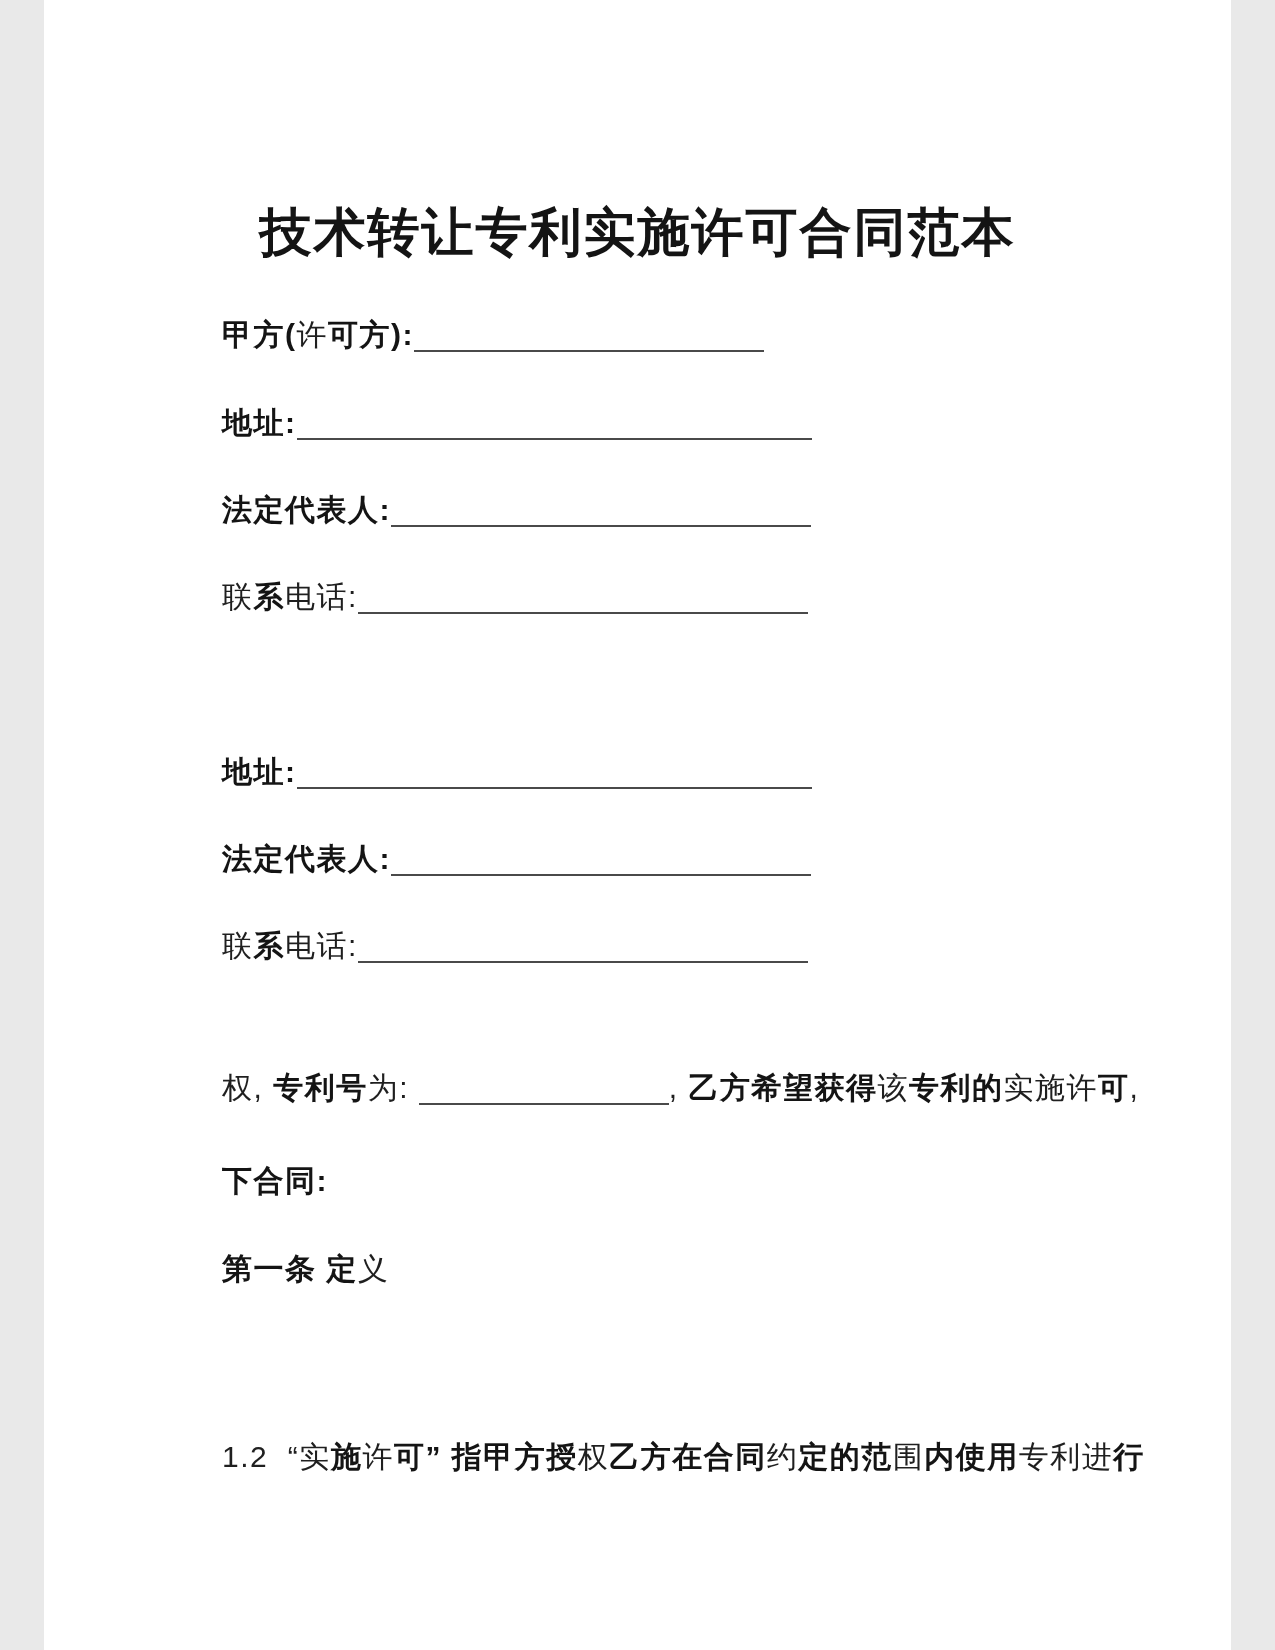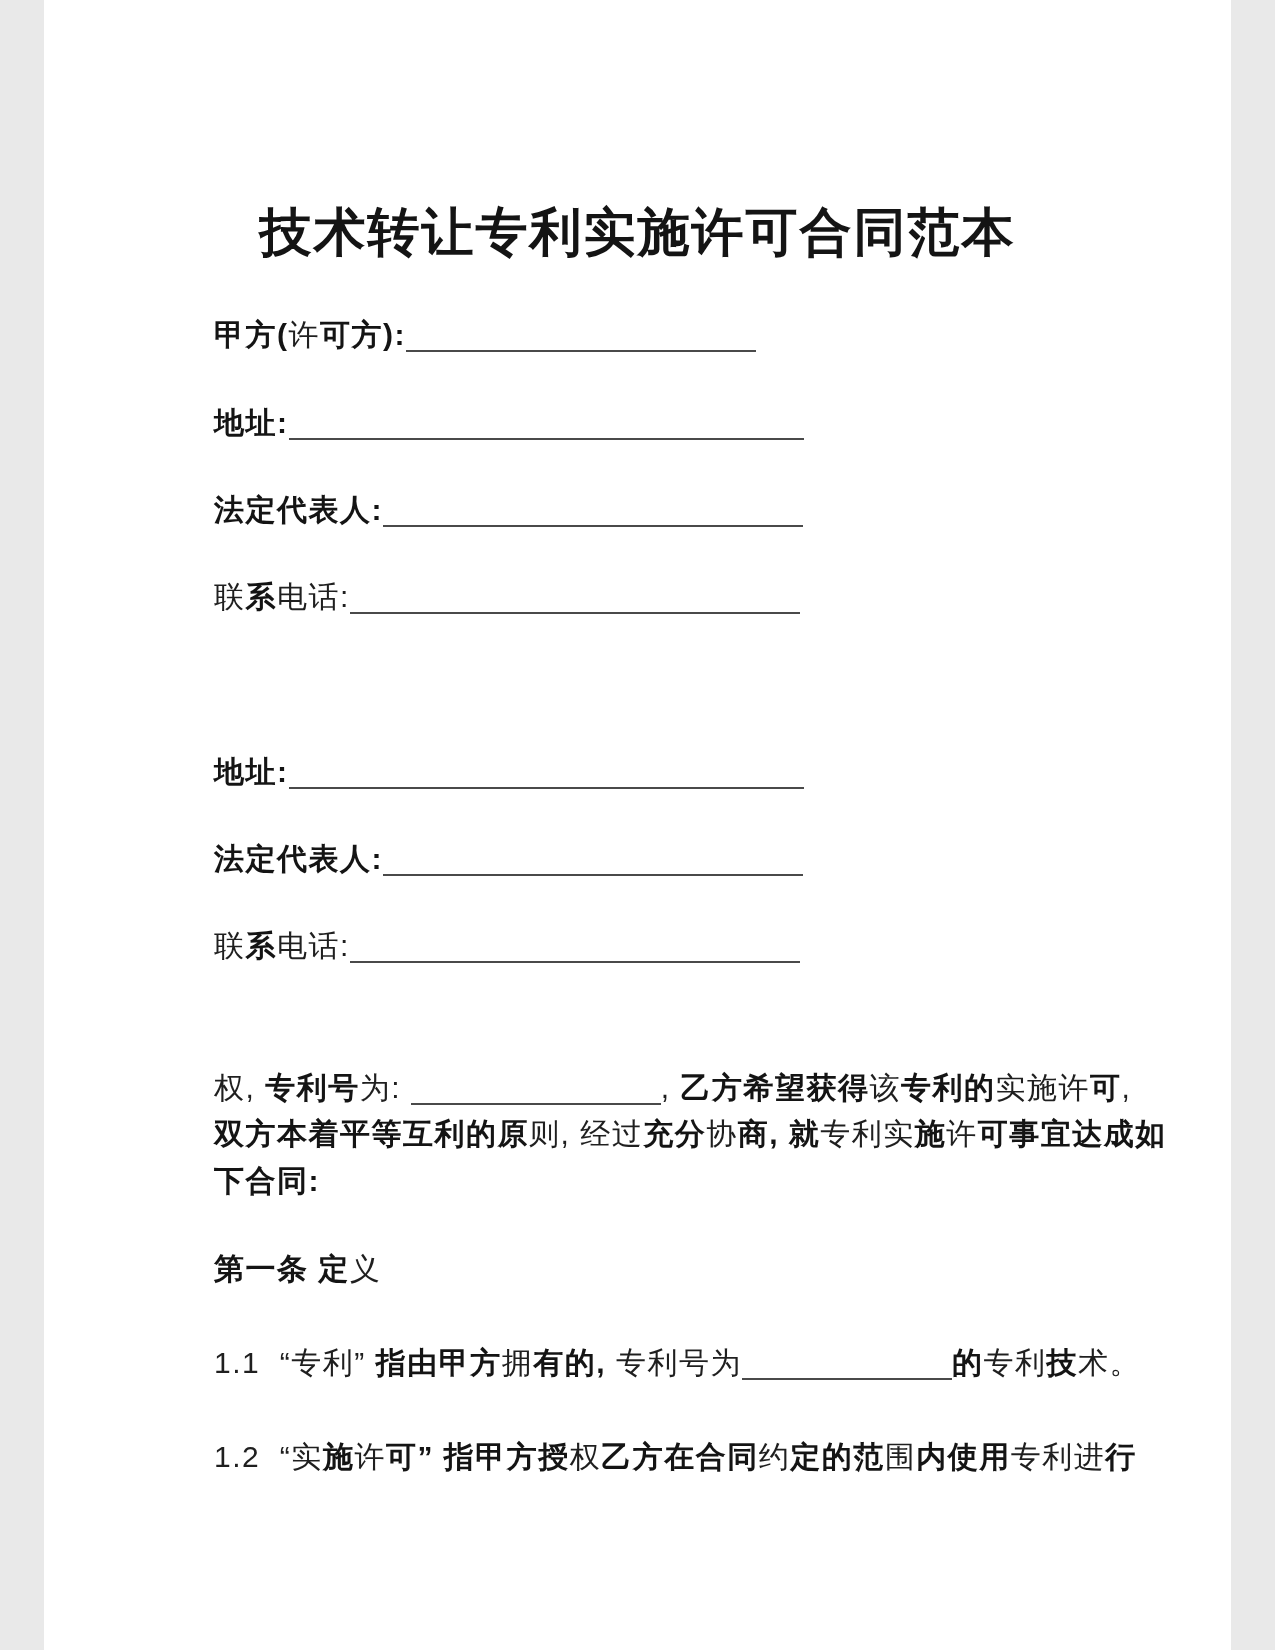--- a/index.html
+++ b/index.html
@@ -21,21 +21,21 @@
     margin:0;
     text-align:center;
     font-family:"Liberation Serif","DejaVu Serif",serif;
     font-size:52px;
     font-weight:700;
     letter-spacing:2px;
     white-space:pre;
   }
   .line{
     position:absolute;
-    left:170px;
+    left:178px;
     font-size:30px;
     line-height:38px;
     letter-spacing:1.5px;
     white-space:pre;
   }
   .seg-b{font-weight:700;color:var(--text-color,#141414);}
   .seg-n{font-weight:400;color:var(--light-text-color,#1f1f1f);}
   .blank{
     display:inline-block;
     height:1px;
@@ -52,21 +52,19 @@
 
   <div class="line" style="top:316px"><span class="seg-b">甲方(</span><span class="seg-n">许</span><span class="seg-b">可方):</span><span class="blank" style="width: 350px;"></span></div>
   <div class="line" style="top:404px"><span class="seg-b">地址:</span><span class="blank" style="width: 515px;"></span></div>
   <div class="line" style="top:491px"><span class="seg-b">法定代表人:</span><span class="blank" style="width: 420px;"></span></div>
   <div class="line" style="top:578px"><span class="seg-n">联</span><span class="seg-b">系</span><span class="seg-n">电话:</span><span class="blank" style="width: 450px;"></span></div>
   <div class="line" style="top:753px"><span class="seg-b">地址:</span><span class="blank" style="width: 515px;"></span></div>
   <div class="line" style="top:840px"><span class="seg-b">法定代表人:</span><span class="blank" style="width: 420px;"></span></div>
   <div class="line" style="top:927px"><span class="seg-n">联</span><span class="seg-b">系</span><span class="seg-n">电话:</span><span class="blank" style="width: 450px;"></span></div>
 
   <div class="line" style="top:1069px"><span class="seg-n">权, </span><span class="seg-b">专利号</span><span class="seg-n">为: </span><span class="blank" style="width: 250px;"></span><span class="seg-n">, </span><span class="seg-b">乙方希望获得</span><span class="seg-n">该</span><span class="seg-b">专利的</span><span class="seg-n">实施</span><span class="seg-n">许</span><span class="seg-b">可</span><span class="seg-n">,</span></div>
-  <div class="line" style="top:1115px"><span class="seg-b">双方本着平等互利的原</span><span class="seg-n">则, </span><span class="seg-n">经过</span><span class="seg-b">充分</span><span class="seg-n">协</span><span class="seg-b">商, 就</span><span class="seg-n">专利</span><span class="seg-n">实</span><span class="seg-b">施</span><span class="seg-n">许</span><span class="seg-b">可事宜达成如</span></div>
   <div class="line" style="top:1162px"><span class="seg-b">下合同:</span></div>
 
   <div class="line" style="top:1250px"><span class="seg-b">第一条 定</span><span class="seg-n">义</span></div>
 
-  <div class="line" style="top:1344px"><span class="seg-n">1.1  “专利” </span><span class="seg-b">指由甲方</span><span class="seg-n">拥</span><span class="seg-b">有的, </span><span class="seg-n">专利号为</span><span class="blank" style="width: 210px;"></span><span class="seg-b">的</span><span class="seg-n">专利</span><span class="seg-b">技</span><span class="seg-n">术</span><span class="seg-n">。</span></div>
   <div class="line" style="top:1438px"><span class="seg-n">1.2  “实</span><span class="seg-b">施</span><span class="seg-n">许</span><span class="seg-b">可” 指甲方授</span><span class="seg-n">权</span><span class="seg-b">乙方在合同</span><span class="seg-n">约</span><span class="seg-b">定的范</span><span class="seg-n">围</span><span class="seg-b">内使用</span><span class="seg-n">专利</span><span class="seg-n">进</span><span class="seg-b">行</span></div>
 
 </div>
 
 </body></html>

